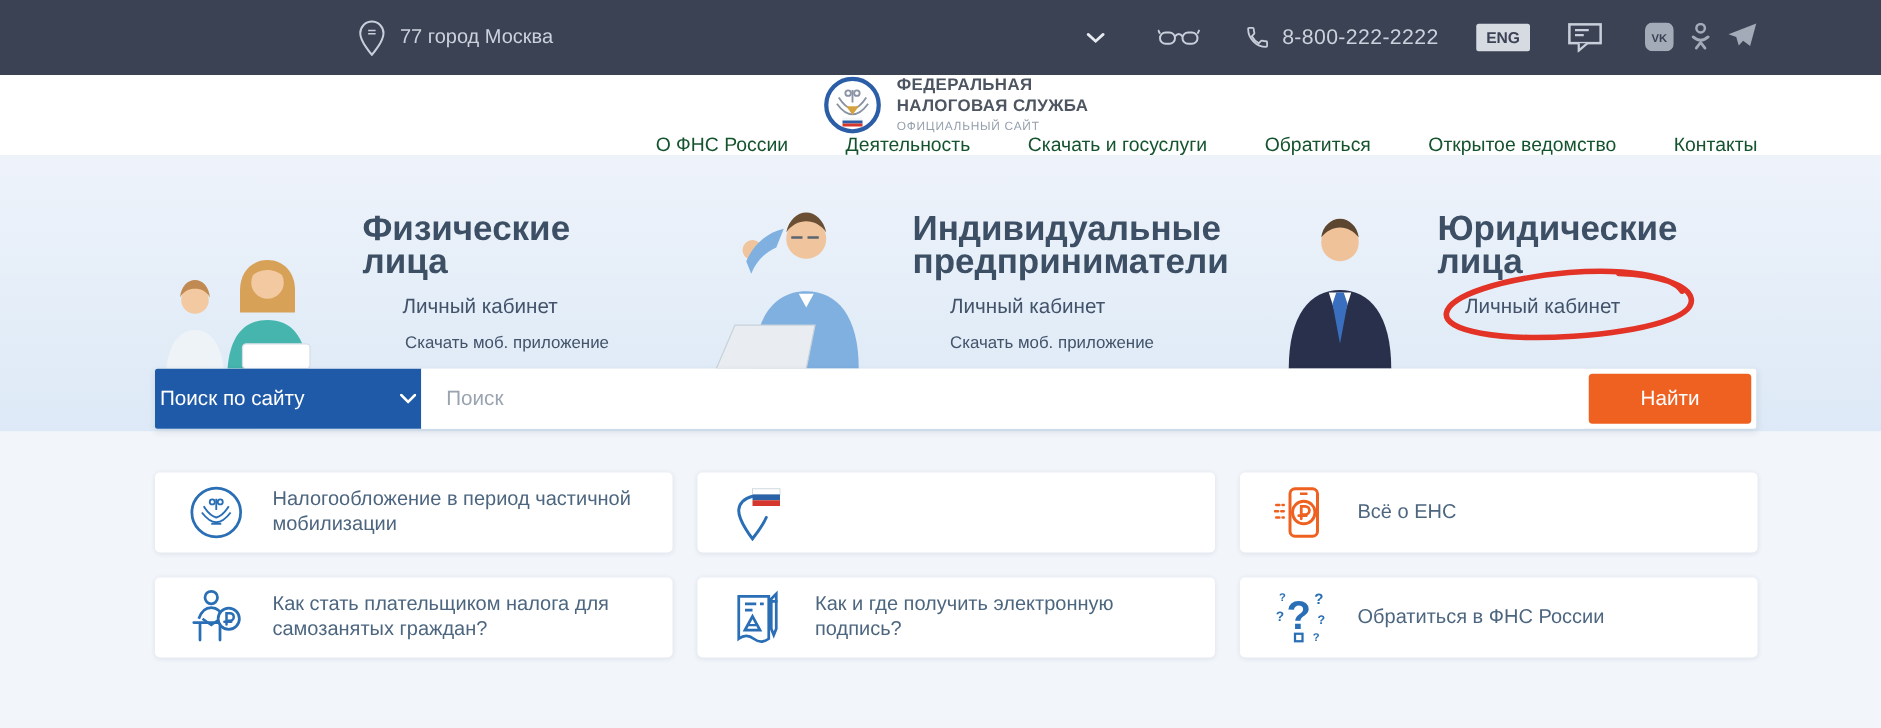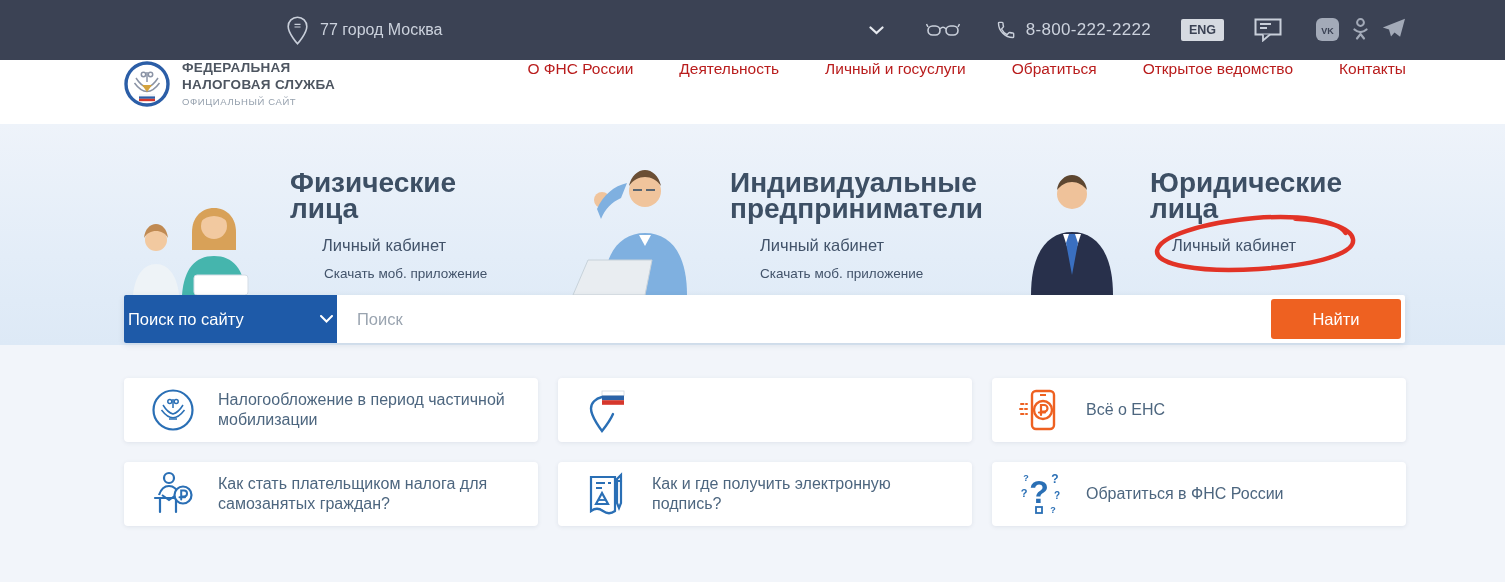--- a/index.html
+++ b/index.html
@@ -24,28 +24,28 @@
     background:#d6dae1; color:#3b4254; font-size:12.5px; font-weight:bold;
     padding:4px 8px; border-radius:2px; margin-right:30px; cursor:pointer;
   }
   .tb-chat { margin-right:32px; display:flex; cursor:pointer; }
   .tb-social { display:flex; align-items:flex-start; gap:14px; }
   .tb-social > span { display:flex; cursor:pointer; }
   
   .header { height:64px; background:#ffffff; }
   .header-inner {
     width:1282px; margin-left:124px; height:100%;
-    display:flex; align-items:flex-start;
+    display:flex; align-items:center;flex-direction:column;
   }
   .logo { display:flex; align-items:center; gap:12px; cursor:pointer; }
   .logo-text { line-height:1.25; }
   .logo-name { font-size:13.5px; font-weight:bold; color:#4d5560; letter-spacing:.3px; }
   .logo-sub { font-size:9.5px; color:#95a0ad; letter-spacing:.6px; margin-top:2px; }
   .nav { margin-left:auto; display:flex; gap:46px; }
-  .nav-item { font-size:15.5px; color:#b91c1c; cursor:pointer; white-space:nowrap; }
+  .nav-item { font-size:15.5px; color:#14532d; cursor:pointer; white-space:nowrap; }
   
   .hero { position:relative; height:221px; background:linear-gradient(180deg,#eef3fa 0%, #e3edf8 60%, #dde9f6 100%); }
   .hero-inner { position:absolute; left:124px; top:0; width:1282px; height:100%; }
   .cat-title { position:absolute; top:46px; font-size:28px; font-weight:bold; color:#3d4f64; line-height:26px; }
   .cat-cab  { position:absolute; top:112px; font-size:16.5px; color:#42536a; cursor:pointer; }
   .cat-app  { position:absolute; top:142px; font-size:13.5px; color:#42536a; cursor:pointer; }
   .t1 { left:166px; max-width:165px; }
   .t2 { left:606px; max-width:235px; }
   .t3 { left:1026px; max-width:175px; }
   .c1 { left:198px; } .c2 { left:636px; } .c3 { left:1048px; }
@@ -176,21 +176,21 @@
       </span>
       <div class="logo-text">
         <div class="logo-name">ФЕДЕРАЛЬНАЯ</div>
         <div class="logo-name">НАЛОГОВАЯ СЛУЖБА</div>
         <div class="logo-sub">ОФИЦИАЛЬНЫЙ САЙТ</div>
       </div>
     </div>
     <div class="nav">
       <span class="nav-item">О ФНС России</span>
       <span class="nav-item">Деятельность</span>
-      <span class="nav-item">Личный и госуслуги</span>
+      <span class="nav-item">Скачать и госуслуги</span>
       <span class="nav-item">Обратиться</span>
       <span class="nav-item">Открытое ведомство</span>
       <span class="nav-item">Контакты</span>
     </div>
   </div>
 </div>
 
 <div class="hero">
   <div class="hero-inner">
 

